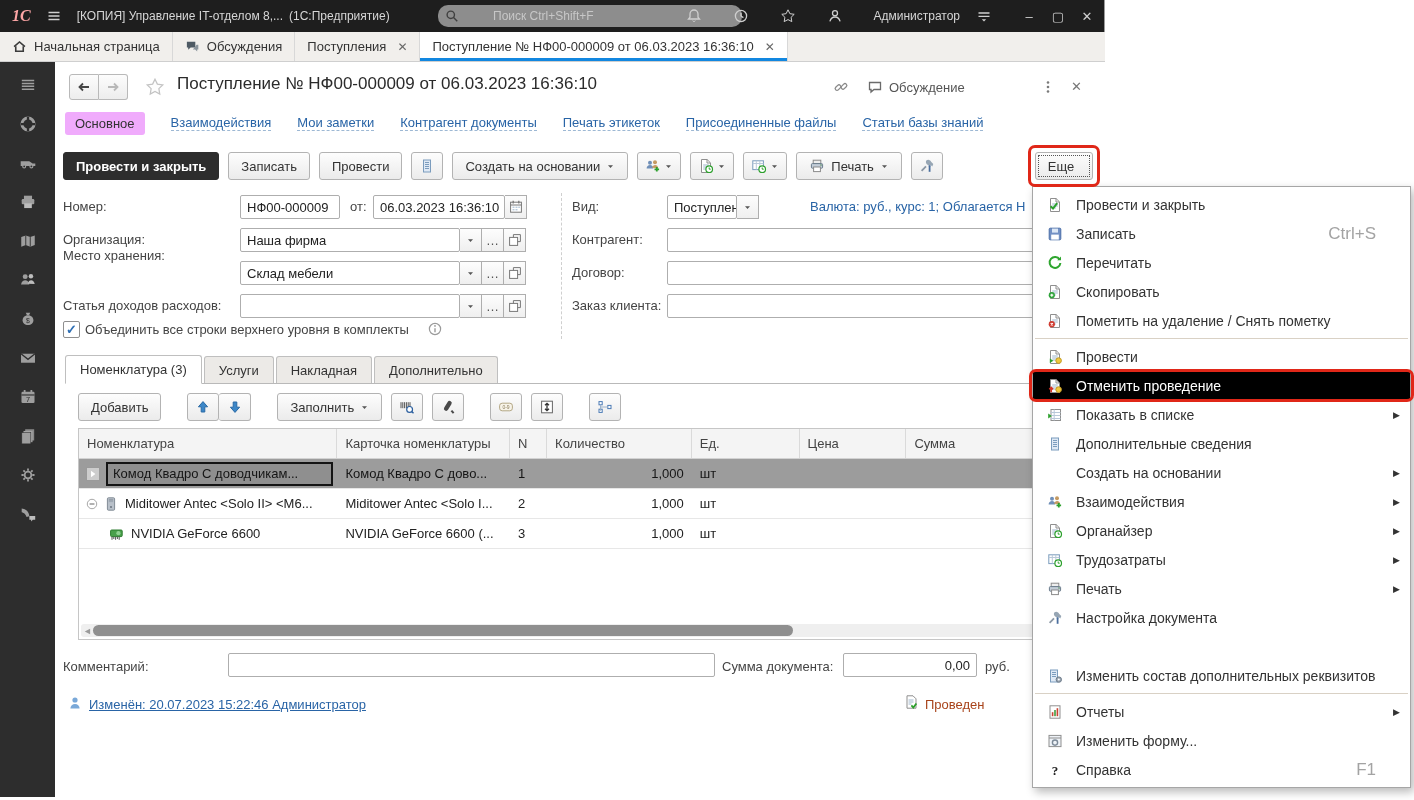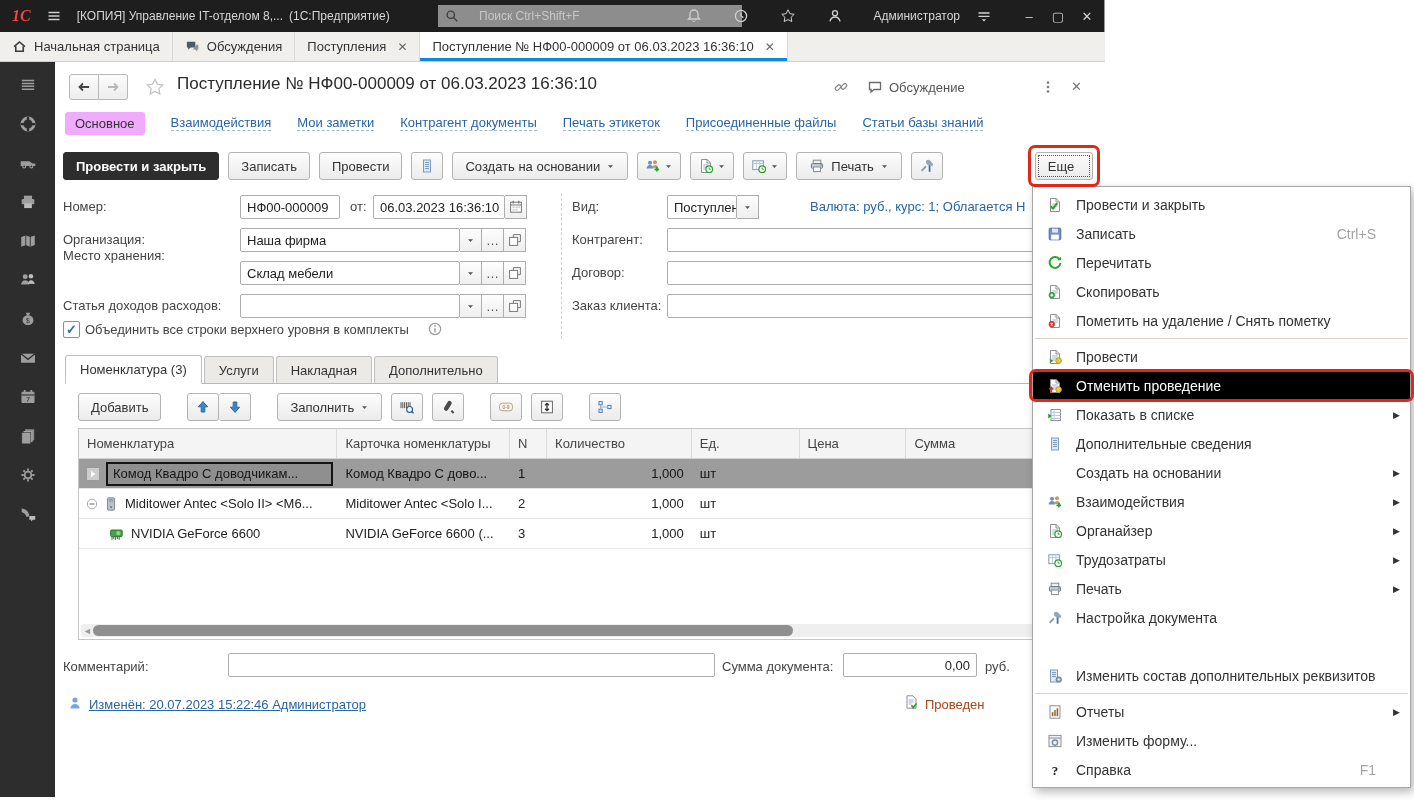--- a/index.html
+++ b/index.html
@@ -3,25 +3,25 @@
 <meta charset="utf-8">
 <style>
   html,body{margin:0;padding:0;background:#fff}
   #stage{position:relative;width:1414px;height:800px;background:#fff;overflow:hidden;
     font-family:"Liberation Sans",sans-serif;color:#333;font-size:13px}
   .abs{position:absolute}
   
   #appwin{position:absolute;left:0;top:0;width:1105px;height:797px;background:#fff;
     border-right:1px solid #9b9b9b;border-bottom:1px solid #9b9b9b;box-sizing:border-box}
   #titlebar{position:absolute;left:0;top:0;width:100%;height:32px;background:#1e1e1e;display:flex;align-items:center;color:#d6d6d6;font-size:12px}
-  .logo{color:#ef4444;font-weight:bold;font-style:italic;font-size:16px;margin:0 14px 0 12px;font-family:"Liberation Serif",serif}
+  .logo{color:#fca5a5;font-weight:bold;font-style:italic;font-size:16px;margin:0 14px 0 12px;font-family:"Liberation Serif",serif}
   .tb-ic{width:18px;height:16px;display:inline-flex;margin-right:14px}
   .tb-title{white-space:nowrap;margin-right:6px}
-  #search{position:absolute;left:438px;top:5px;width:304px;height:22px;background:#8d8d8d;border-radius:0;
-    display:flex;align-items:center;gap:6px;padding:8px 7px;box-sizing:border-box;color:#c7c7c7}
+  #search{position:absolute;left:438px;top:5px;width:304px;height:22px;background:#8d8d8d;border-radius:10px;
+    display:flex;align-items:center;gap:20px;padding:8px 7px;box-sizing:border-box;color:#c7c7c7}
   #tbright{position:absolute;right:10px;top:0;height:32px;display:flex;align-items:center;gap:15px}
   .winctl{color:#d0d0d0;font-size:13px;width:14px;text-align:center}
   
   #tabbar{position:absolute;left:0;top:32px;width:1105px;height:30px;background:#f1efec;border-bottom:1px solid #cfcfcf;
     display:flex;box-sizing:border-box}
   .tab{display:flex;align-items:center;gap:7px;padding:0 12px;border-right:1px solid #d8d8d8;position:relative;white-space:nowrap;color:#333}
   .tab.active{background:#fff}
   .tab.active::after{content:"";position:absolute;left:0;right:0;bottom:0;height:3px;background:#1287e0}
   .tabx{color:#666;font-size:12px;margin-left:4px}
   
@@ -79,21 +79,21 @@
   
   .f13{font-size:13px}
   #modlink{color:#2964a6;text-decoration:underline;white-space:nowrap}
   #posted{color:#a8431a;white-space:nowrap}
   
   #moremenu{position:absolute;left:1032px;top:186px;width:379px;background:#fff;border:1px solid #a6a6a6;
     box-shadow:3px 4px 9px rgba(0,0,0,.28);padding:3px 0;z-index:40;box-sizing:border-box}
   .mi{display:flex;align-items:center;height:29px;padding:0 10px 0 12px;font-size:14px;color:#333;box-sizing:border-box}
   .mi .mic{width:20px;height:16px;margin-right:11px;flex:0 0 20px;display:inline-flex}
   .mi .lbl{flex:1;white-space:nowrap;overflow:hidden}
-  .mi .sc{color:#a3a3a3;font-size:14px;margin:0 24px 0 10px}
+  .mi .sc{color:#a3a3a3;font-size:17px;margin:0 24px 0 10px}
   .mi .sub{color:#333;font-size:9px;margin-left:8px}
   .mi.hl{background:#000;color:#fff}
   .msep{height:1px;background:#d9d1c5;margin:3px 2px}
   
   .ring{position:absolute;border:3px solid #e02718;border-radius:7px;z-index:60;pointer-events:none;box-sizing:border-box}
 </style>
 </head>
 <body>
 
 <div id="stage">

